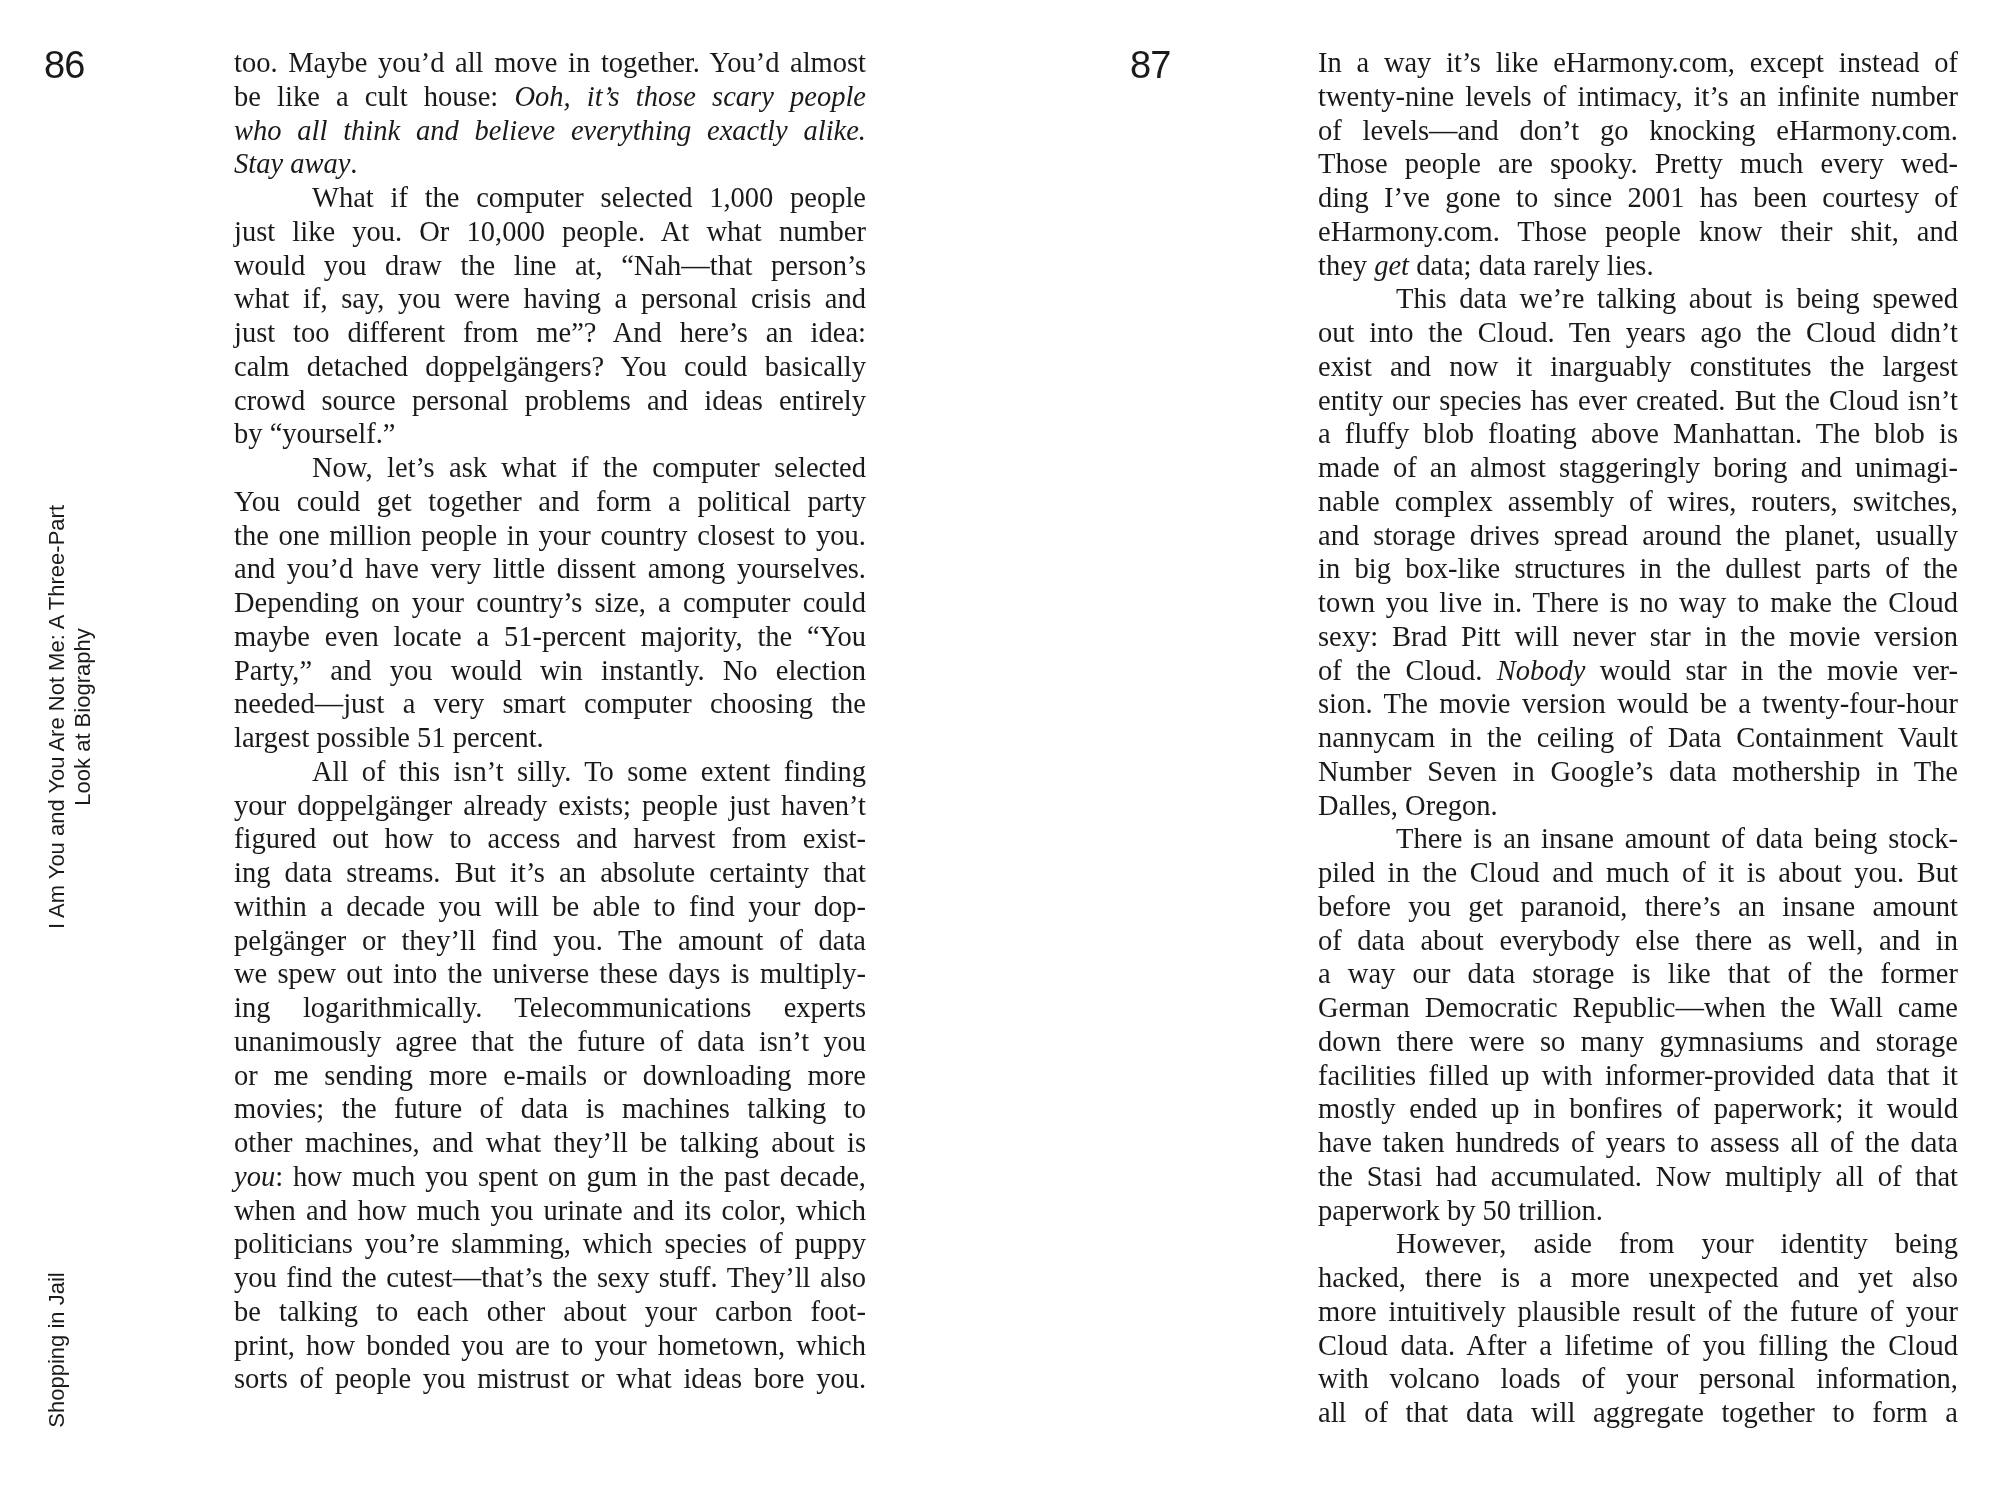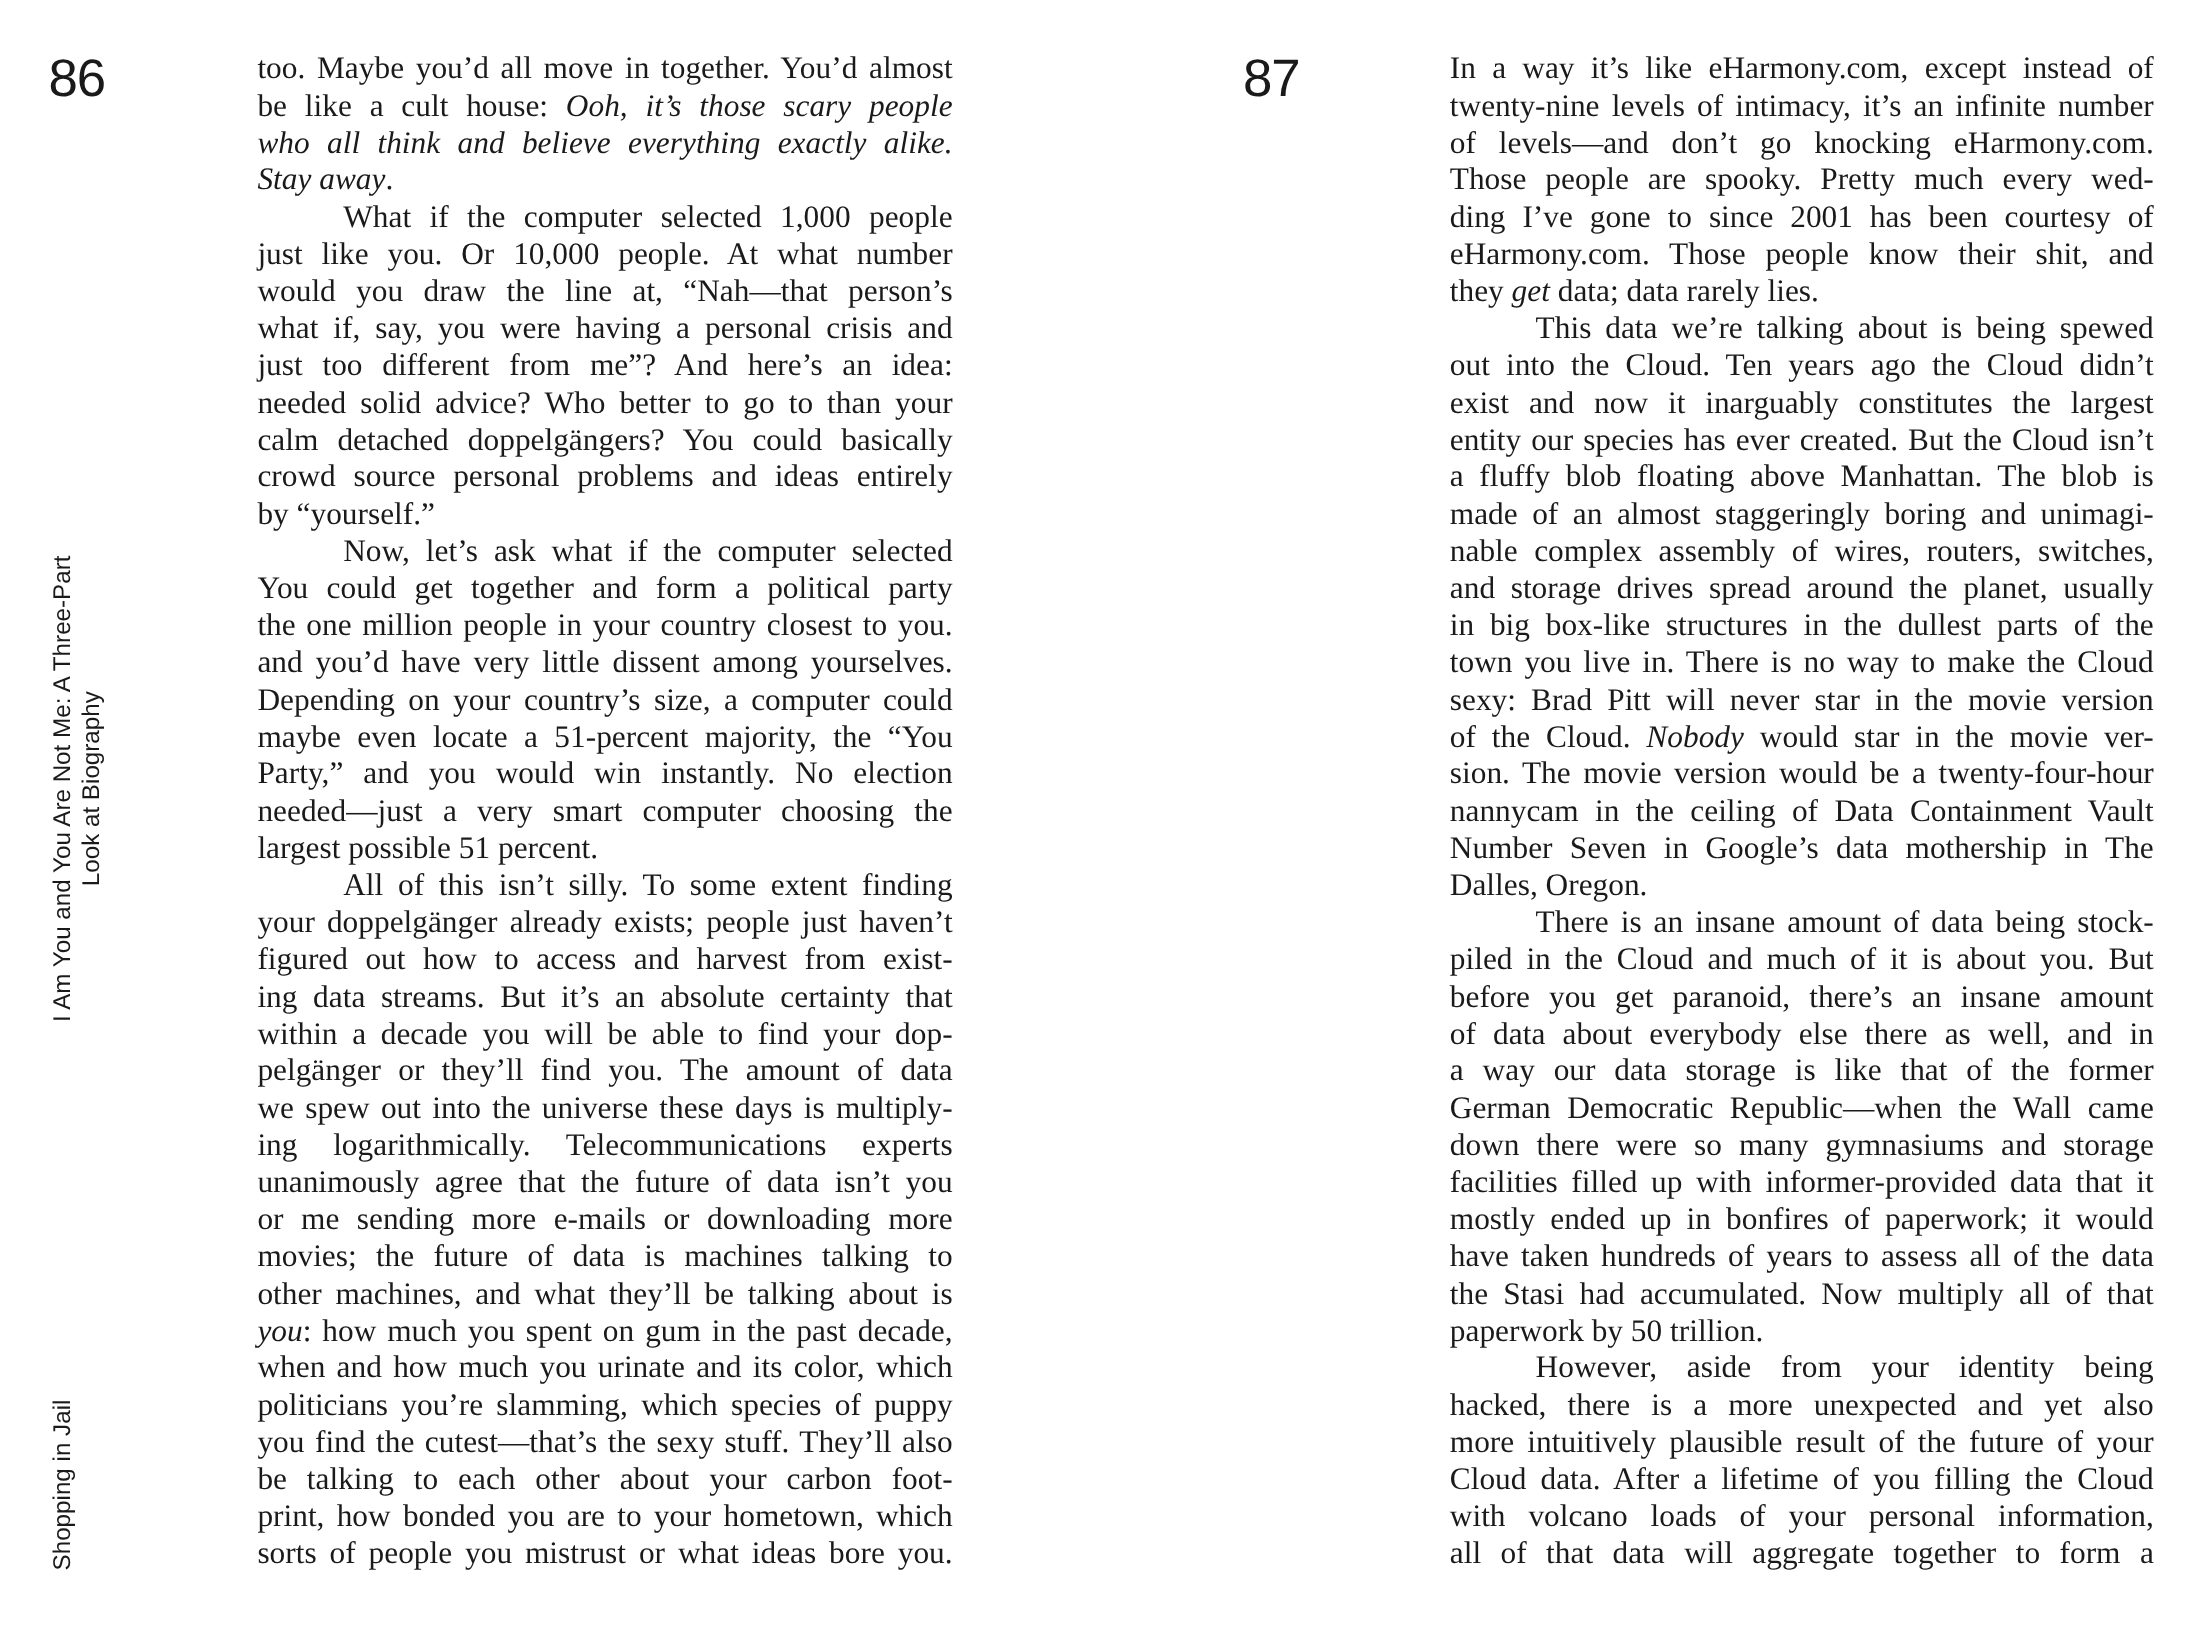--- a/index.html
+++ b/index.html
@@ -1,17 +1,17 @@
 <!DOCTYPE html>
 <html><head>
 <meta charset="utf-8">
 <style>
   html, body { margin:0; padding:0; background:#ffffff; }
   body { width:2000px; height:1500px; position:relative; overflow:hidden; color:#1a1a1a; }
-  .pagenum { position:absolute; top:44px; font-family:"Liberation Sans", sans-serif; font-size:48px; color:#1a1a1a; letter-spacing:-1px; }
+  .pagenum { position:absolute; top:44px; font-family:"Liberation Sans", sans-serif; font-size:38px; color:#1a1a1a; letter-spacing:-1px; }
   #pn-left { left:44px; }
   #pn-right { left:1130px; }
   .col { position:absolute; top:46px; font-family:"Liberation Serif", serif; font-size:28.5px; line-height:33.75px; }
   #col-left { left:234px; width:632px; }
   #col-right { left:1318px; width:640px; }
   .ln { display:block; white-space:nowrap; height:33.75px; overflow:visible; }
   .ln.j { text-align:justify; text-align-last:justify; white-space:normal; }
   .ln.ind { padding-left:78px; }
   .ln i { font-style:italic;margin-top:18px; }
   .side { position:absolute; font-family:"Liberation Sans", sans-serif; font-size:22px; line-height:26px; color:#1a1a1a;
@@ -34,21 +34,20 @@
 <div id="col-left" class="col">
     <span class="ln j"><span>too. Maybe you’d all move in together. You’d almost</span></span>
     <span class="ln j"><span>be like a cult house: </span><i>Ooh, it’s those scary people</i></span>
     <span class="ln j"><i>who all think and believe everything exactly alike.</i></span>
     <span class="ln"><i>Stay away</i><span>.</span></span>
     <span class="ln j ind"><span>What if the computer selected 1,000 people</span></span>
     <span class="ln j"><span>just like you. Or 10,000 people. At what number</span></span>
     <span class="ln j"><span>would you draw the line at, “Nah—that person’s</span></span>
     <span class="ln j"><span>what if, say, you were having a personal crisis and</span></span>
     <span class="ln j"><span>just too different from me”? And here’s an idea:</span></span>
-    <span class="ln j"><span>needed solid advice? Who better to go to than your</span></span>
     <span class="ln j"><span>calm detached doppelgängers? You could basically</span></span>
     <span class="ln j"><span>crowd source personal problems and ideas entirely</span></span>
     <span class="ln"><span>by “yourself.”</span></span>
     <span class="ln j ind"><span>Now, let’s ask what if the computer selected</span></span>
     <span class="ln j"><span>You could get together and form a political party</span></span>
     <span class="ln j"><span>the one million people in your country closest to you.</span></span>
     <span class="ln j"><span>and you’d have very little dissent among yourselves.</span></span>
     <span class="ln j"><span>Depending on your country’s size, a computer could</span></span>
     <span class="ln j"><span>maybe even locate a 51-percent majority, the “You</span></span>
     <span class="ln j"><span>Party,” and you would win instantly. No election</span></span>

